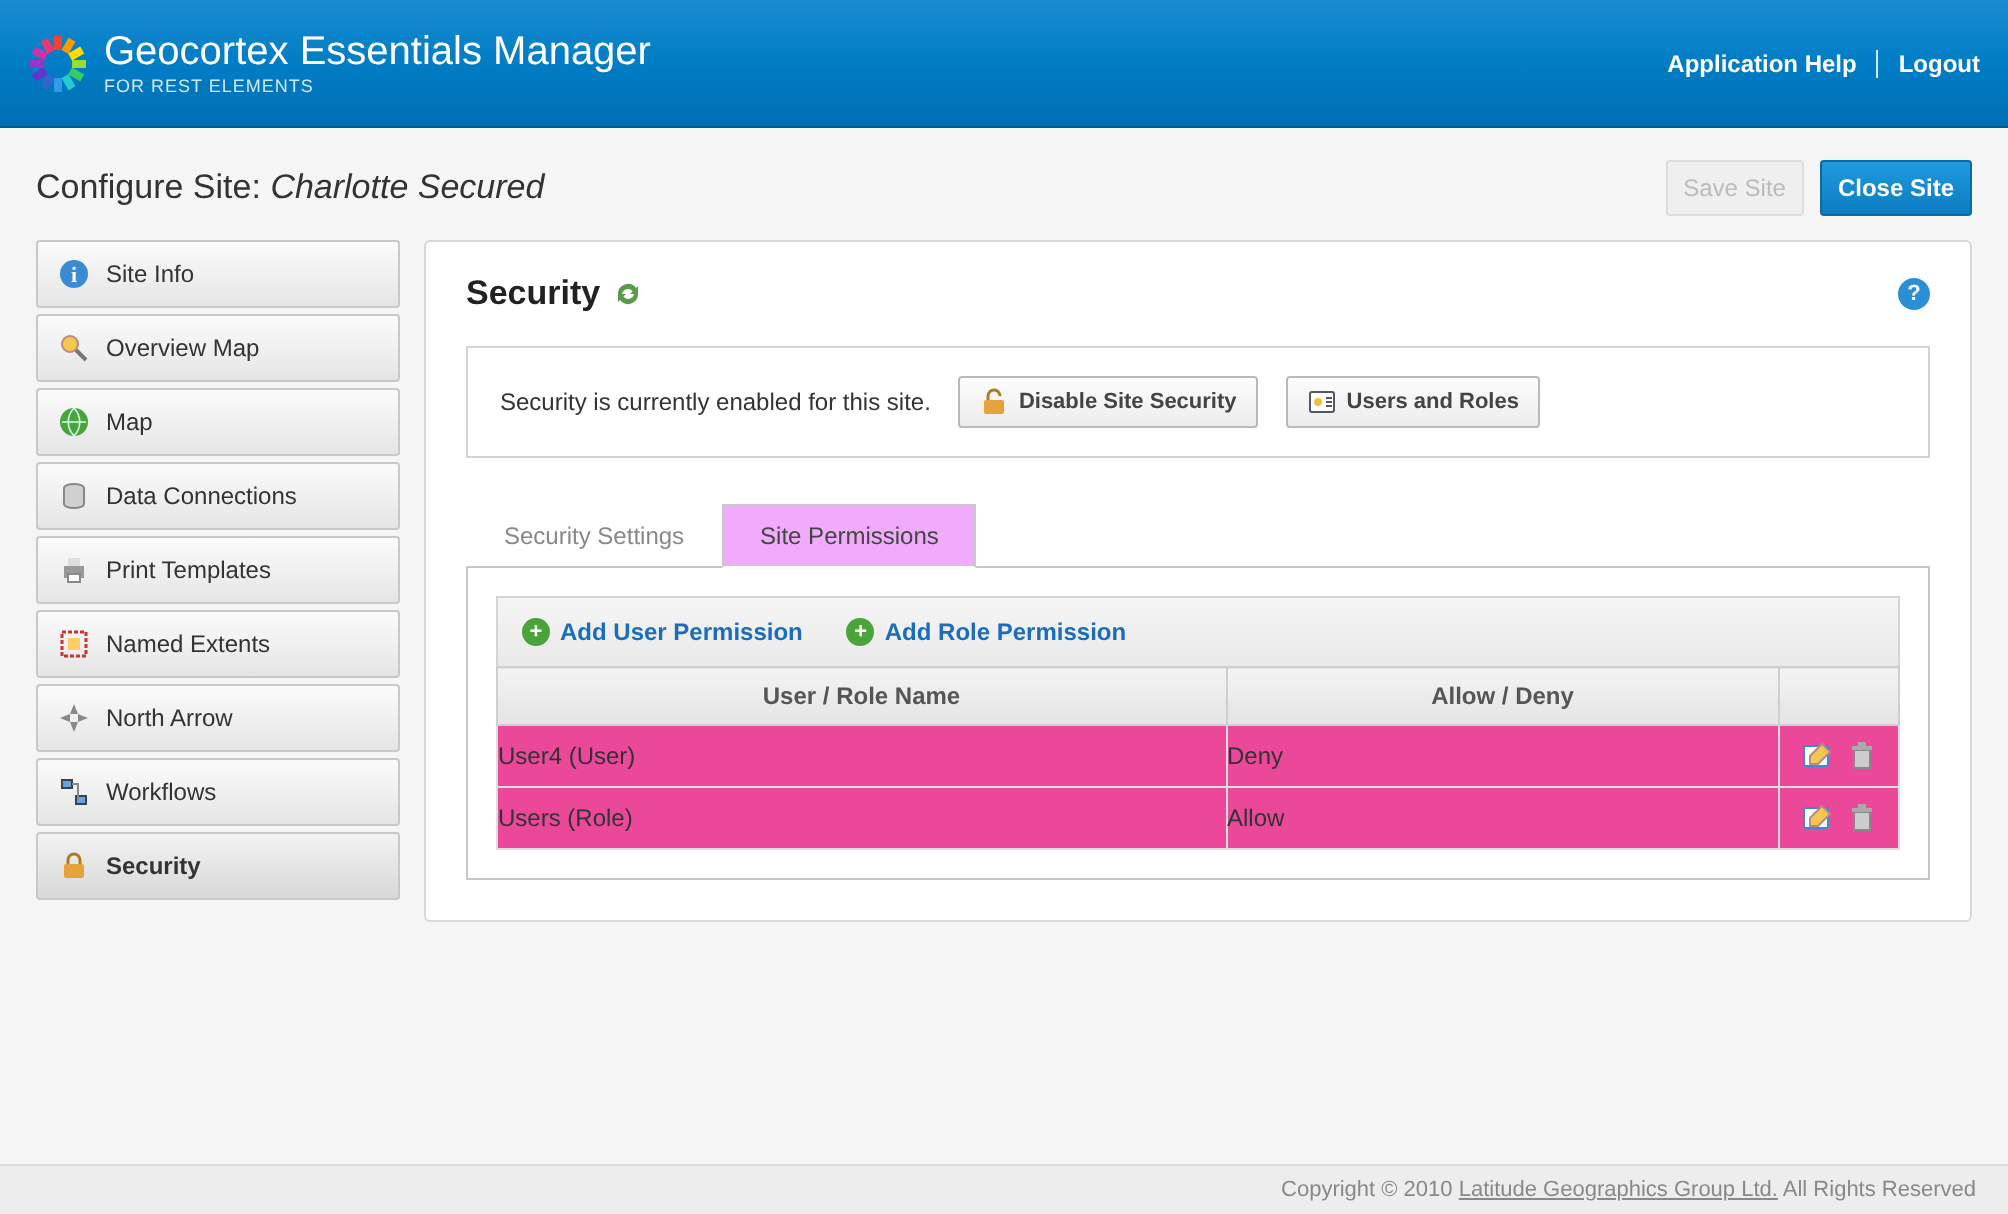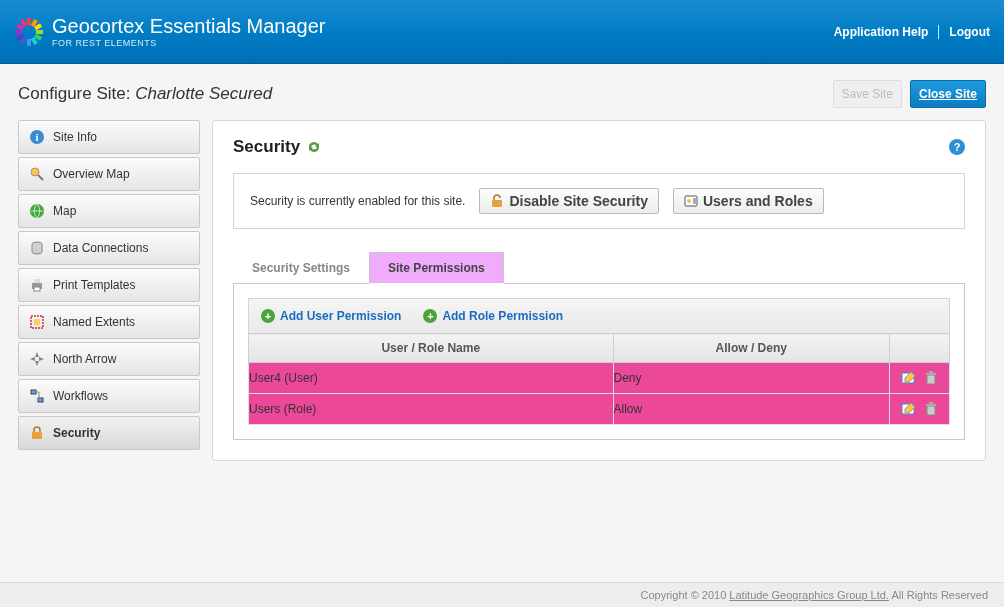--- a/index.html
+++ b/index.html
@@ -12,40 +12,40 @@
 .header-right { margin-left: auto; display: flex; align-items: center; gap: 10px; font-weight: bold; font-size: 12px; }
 .header-right .divider { width: 1px; height: 14px; background: #cfe9f7; }
 .header-link { color: #fff; cursor: pointer; }
 
 .subheader { display: flex; align-items: center; padding: 16px 18px 12px; }
 .configure-label { font-size: 17px; color: #333; }
 .site-name { font-style: italic; }
 .subheader-right { margin-left: auto; display: flex; gap: 8px; }
 .btn { height: 28px; padding: 0 8px; border: 1px solid #ccc; background: linear-gradient(#f9f9f9,#e6e6e6); cursor: pointer; font-size: 12px; border-radius: 2px; }
 .btn-save { color: #bbb; background: #efefef; border-color: #ddd; cursor: default; }
-.btn-close { background: linear-gradient(#1e9bde,#0d7cc1); color: #fff; font-weight: bold; border: 1px solid #0a6aa8; text-decoration: underline; }
+.btn-close { background: linear-gradient(#1e9bde,#0d7cc1); color: #fff; font-weight: bold; border: 1px solid #0a6aa8; }
 
 .main { display: flex; padding: 0 18px 10px; gap: 12px; }
 .sidebar { width: 182px; }
 .side-item { display: flex; align-items: center; gap: 8px; height: 34px; padding: 0 10px; background: linear-gradient(#fbfbfb,#e5e5e5); border: 1px solid #c8c8c8; margin-bottom: 3px; border-radius: 2px; cursor: pointer; color: #333; }
 .side-item.active { background: linear-gradient(#f2f2f2,#d8d8d8); font-weight: bold; }
 .side-ico { width: 16px; height: 16px; display: inline-flex; align-items: center; justify-content: center; }
 
 .panel { flex: 1; background: #fff; border: 1px solid #d8d8d8; border-radius: 3px; padding: 16px 20px 20px; }
 .panel-head { display: flex; align-items: center; }
 .panel-title { font-size: 17px; font-weight: bold; color: #222; margin-right: 6px; }
 .help-icon { margin-left: auto; width: 16px; height: 16px; background: #2b8fd6; border-radius: 50%; color: #fff; font-size: 11px; font-weight: bold; display: flex; align-items: center; justify-content: center; cursor: pointer; }
 
 .notice-box { margin-top: 16px; border: 1px solid #d4d4d4; padding: 14px 16px; display: flex; align-items: center; gap: 14px; }
 .notice-text { font-size: 12px; color: #333; }
-.action-btn { height: 26px; padding: 0 10px; background: linear-gradient(#fdfdfd,#ececec); border: 1px solid #b9b9b9; border-radius: 2px; font-size: 14px; font-weight: bold; color: #444; display: inline-flex; align-items: center; gap: 5px; cursor: pointer; }
+.action-btn { height: 26px; padding: 0 10px; background: linear-gradient(#fdfdfd,#ececec); border: 1px solid #b9b9b9; border-radius: 2px; font-size: 11px; font-weight: bold; color: #444; display: inline-flex; align-items: center; gap: 5px; cursor: pointer; }
 .action-btn .ico { width: 14px; height: 14px; }
 
 .tabs { margin-top: 22px; display: flex; border-bottom: 1px solid #c8c8c8; }
-.tab { padding: 8px 18px; border: 1px solid transparent; border-bottom: none; color: #888; font-weight: bold; cursor: pointer; position: relative; bottom: -1px; background: transparent; }
+.tab { padding: 8px 18px; border: 1px solid transparent; border-bottom: none; color: #888; font-weight: normal; cursor: pointer; position: relative; bottom: -1px; background: transparent; }
 .tab.active { color: #444; background: #f0abfc; border-color: #c8c8c8; border-bottom: 1px solid #fff; }
 
 .tab-body { border: 1px solid #c8c8c8; border-top: none; padding: 14px; }
 .toolbar { background: linear-gradient(#f5f5f5,#e9e9e9); border: 1px solid #d4d4d4; border-bottom: none; padding: 10px 12px; display: flex; gap: 22px; }
 .link-btn { display: inline-flex; align-items: center; gap: 5px; color: #1a6dbd; font-weight: bold; cursor: pointer; font-size: 12px; }
 .plus-ico { width: 14px; height: 14px; border-radius: 50%; background: #4aa43a; color: #fff; font-size: 11px; font-weight: bold; display: flex; align-items: center; justify-content: center; line-height: 1; }
 
 table.perm { width: 100%; border-collapse: collapse; }
 table.perm th { background: linear-gradient(#f3f3f3,#e4e4e4); border: 1px solid #cfcfcf; font-weight: bold; color: #555; padding: 7px 0; font-size: 12px; }
 table.perm td { border: 1px solid #dedede; padding: 7px 0; color: #333; background: #ec4899; }

